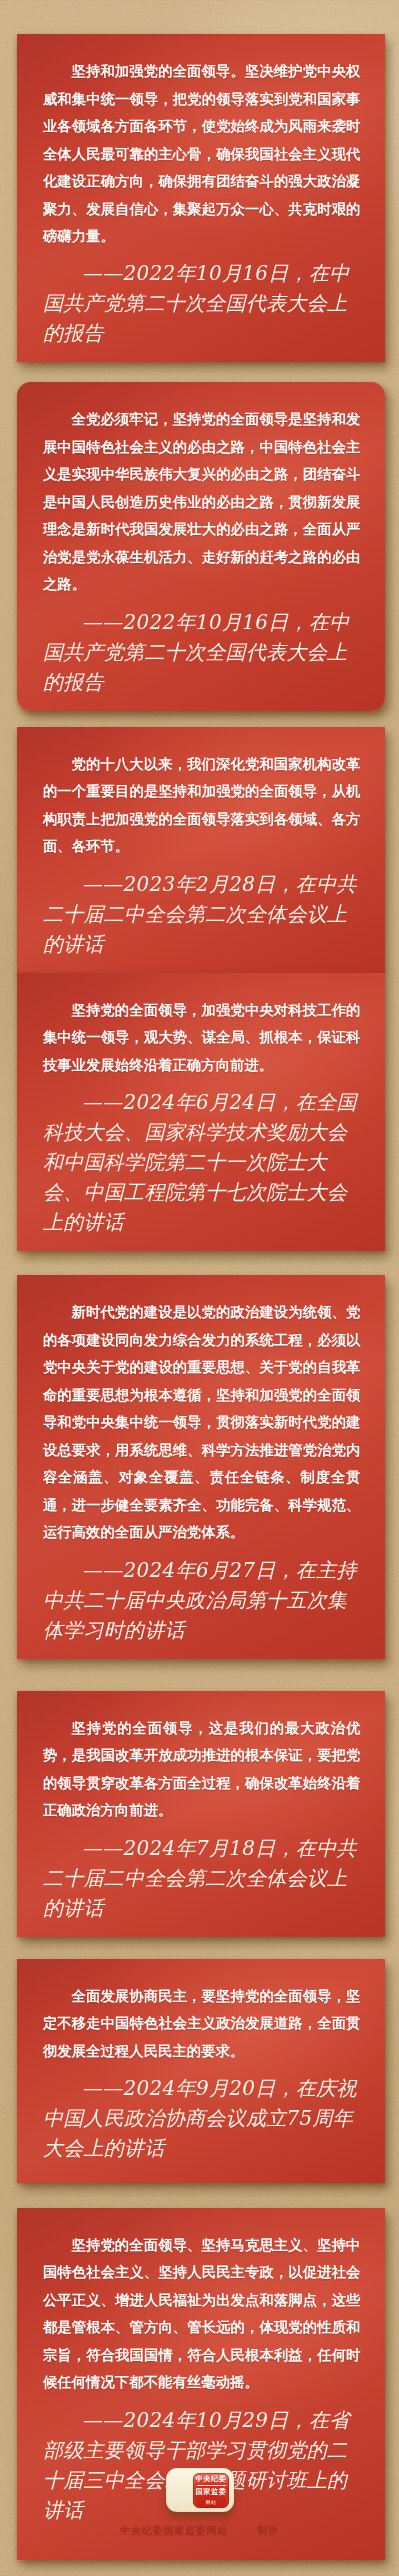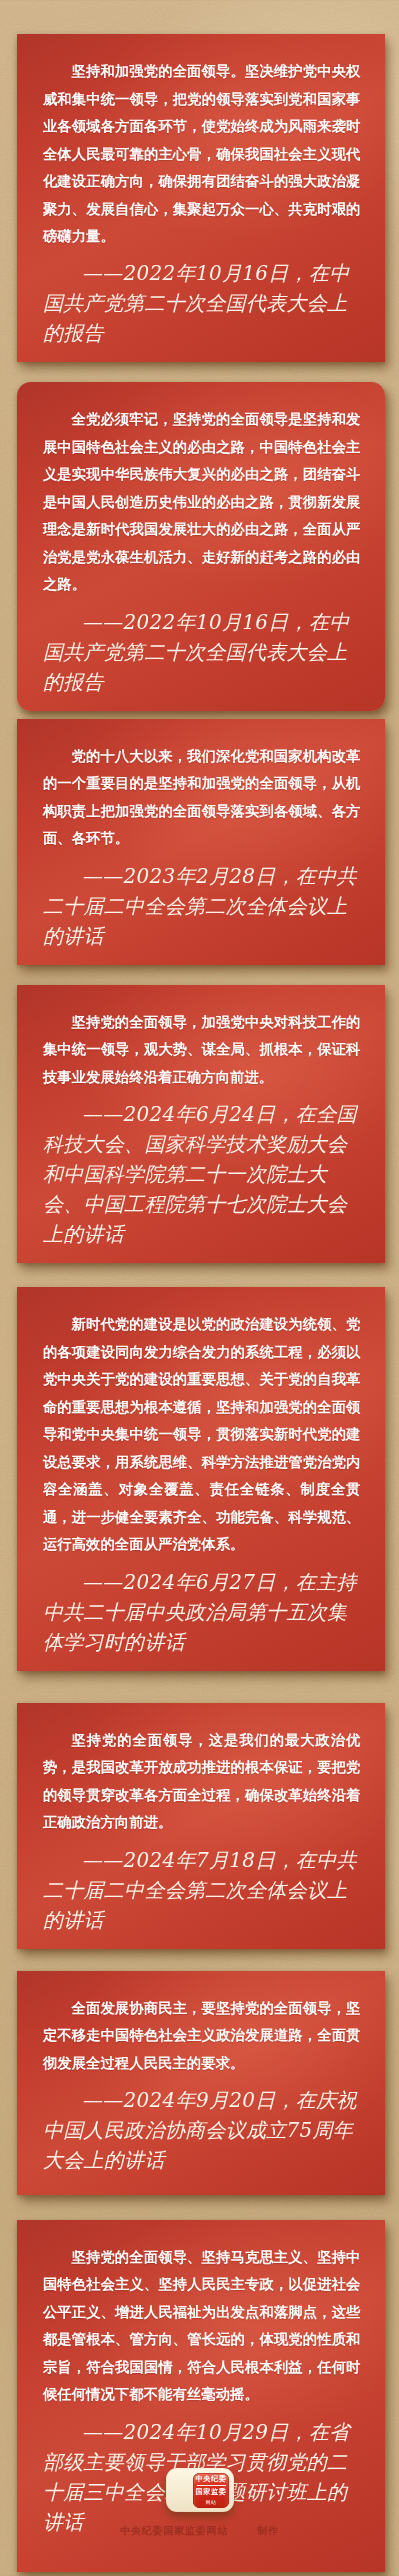--- a/index.html
+++ b/index.html
@@ -26,22 +26,22 @@
     box-sizing: border-box;
     padding: 24px 24px 14.3px 26.4px;
     background:
       radial-gradient(237px 165px at 62% 28%, rgba(255,145,112,.20), rgba(255,145,112,0) 70%),
       linear-gradient(152deg, #b1352a 0%, #c23d2e 22%, #cd4937 48%, #c33e2e 72%, #b73527 100%);
     box-shadow: 4.4px 6.6px 10px rgba(92,56,20,.50), 0 2.2px 4.4px rgba(92,56,20,.35);
     color: #ffffff;
   }
   .card:nth-of-type(1) { min-height: 306px; }
   .card:nth-of-type(2) { margin-top: 20px; min-height: 316px; border-radius: 14px; }
-  .card:nth-of-type(3) { margin-top: 8px; min-height: 195px; }
-  .card:nth-of-type(4) { margin-top: 20px; min-height: 255px; }
+  .card:nth-of-type(3) { margin-top: 16px; min-height: 195px; }
+  .card:nth-of-type(4) { min-height: 255px; }
   .card:nth-of-type(5) { margin-top: 24px; min-height: 352px; }
   .card:nth-of-type(6) { margin-top: 32px; min-height: 240px; }
   .card:nth-of-type(7) { margin-top: 22px; min-height: 224px; }
   .card:nth-of-type(8) { margin-top: 25px; min-height: 352px; }
   .card .body {
     margin: 0;
     font-size: 14.3px;
     line-height: 27.5px;
     font-weight: bold;
     text-align: justify;

